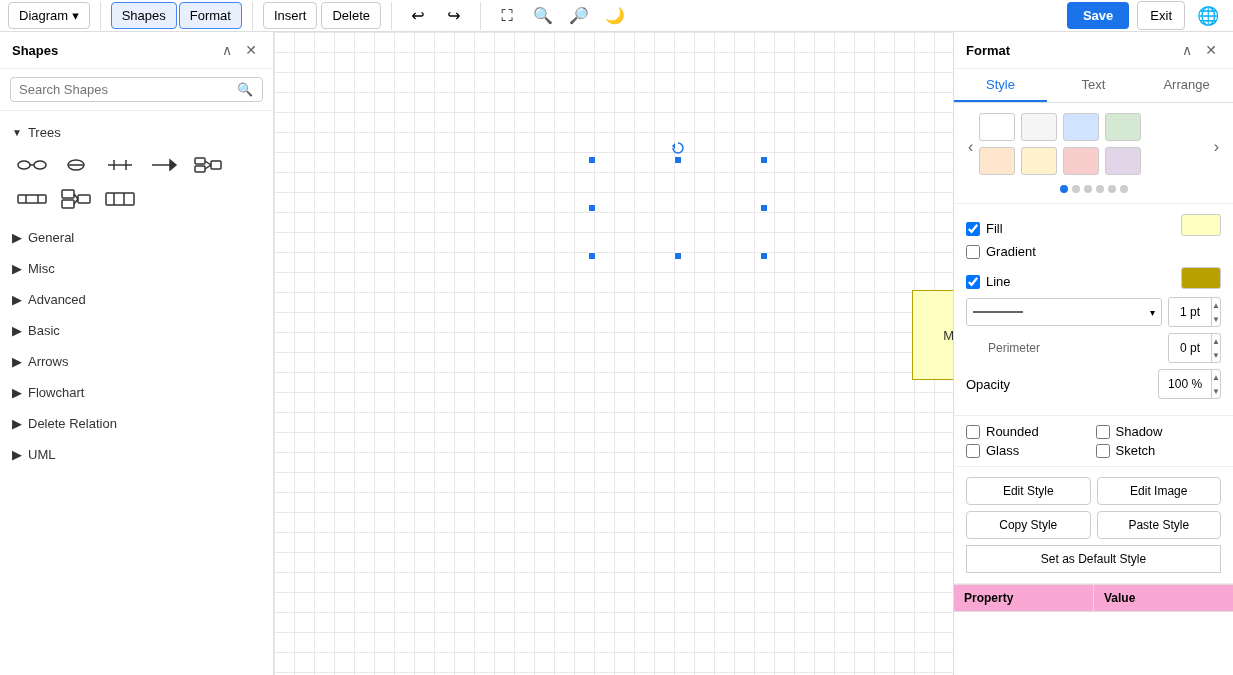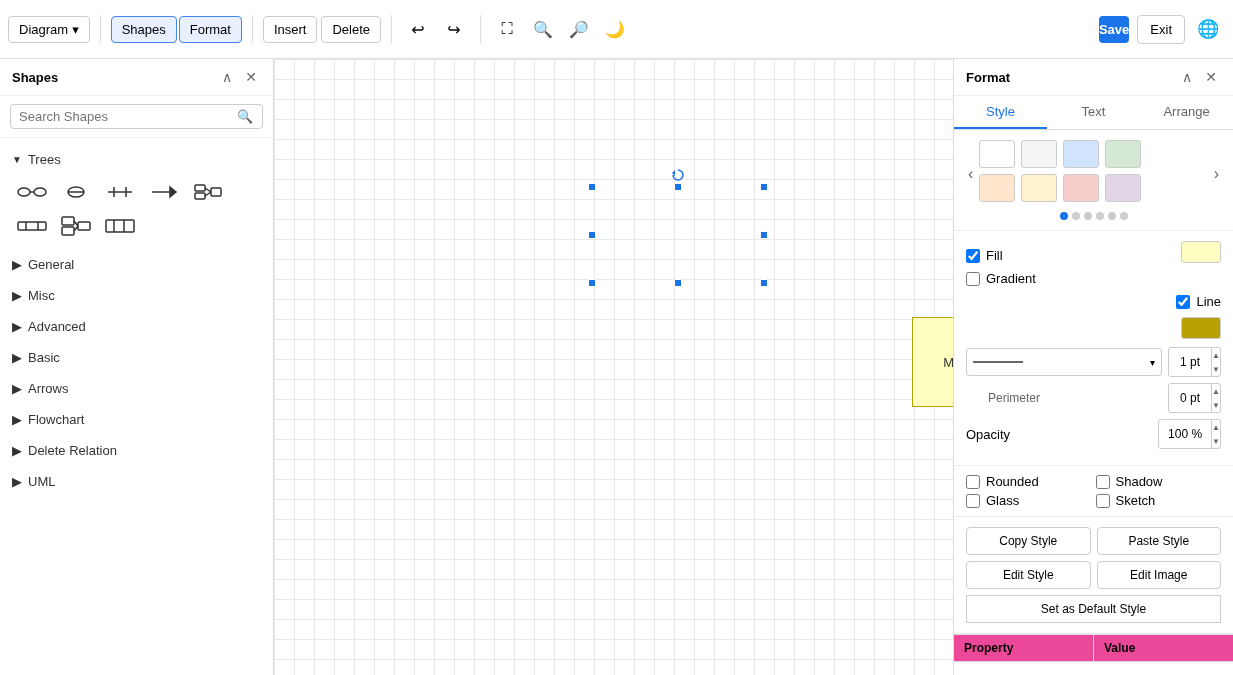--- a/index.html
+++ b/index.html
@@ -1,38 +1,38 @@
 <!DOCTYPE html>
 <html><head>
   <meta charset="utf-8">
   <style>
     * { box-sizing: border-box; margin: 0; padding: 0; }
     body { font-family: Arial, sans-serif; font-size: 13px; background: #f0f0f0; width: 1233px; height: 675px; overflow: hidden; display: flex; flex-direction: column; }
 
     
     .toolbar {
-      display: flex; align-items: center; height: 59px;
+      display: flex; align-items: center; height: 32px;
       background: #fff; border-bottom: 1px solid #ddd;
       padding: 0 8px; gap: 4px; flex-shrink: 0;
     }
     .toolbar-btn {
       padding: 5px 10px; border: 1px solid #ccc; border-radius: 4px;
       background: #fff; cursor: pointer; font-size: 13px;
       display: flex; align-items: center; gap: 4px;
     }
     .toolbar-btn.active { background: #e8f0fe; border-color: #4285f4; }
     .toolbar-group { display: flex; align-items: center; gap: 2px; }
     .toolbar-divider { width: 1px; height: 28px; background: #ddd; margin: 0 6px; }
     .toolbar-icon-btn {
       width: 32px; height: 32px; border: none; background: transparent;
       cursor: pointer; border-radius: 4px; display: flex; align-items: center; justify-content: center;
       font-size: 16px;
     }
     .save-btn {
-      padding: 6px 0; background: #1a73e8; color: #fff;
+      padding: 6px 16px; background: #1a73e8; color: #fff;
       border: none; border-radius: 4px; cursor: pointer; font-size: 13px; font-weight: bold;
       margin-left: auto;
     }
     .exit-btn {
       padding: 6px 12px; background: #fff; border: 1px solid #ccc;
       border-radius: 4px; cursor: pointer; font-size: 13px; margin-left: 4px;
     }
     .globe-btn {
       width: 32px; height: 32px; border: none; background: transparent;
       cursor: pointer; border-radius: 50%; display: flex; align-items: center; justify-content: center;
@@ -231,21 +231,21 @@
     .action-btn-full {
       width: 100%; padding: 6px 8px; border: 1px solid #ccc; border-radius: 0;
       background: #fff; cursor: pointer; font-size: 12px; text-align: center;
     }
 
     
     .property-table {
       border-top: 1px solid #ddd;
     }
     .property-header {
-      display: flex; background: #ec4899; border-bottom: 1px solid #ddd;
+      display: flex; background: #f9a8d4; border-bottom: 1px solid #ddd;
       font-weight: bold; font-size: 12px;
     }
     .prop-col {
       flex: 1; padding: 6px 10px; border-right: 1px solid #ddd;
     }
     .prop-col:last-child { border-right: none; }
 
     
     ::-webkit-scrollbar { width: 6px; }
     ::-webkit-scrollbar-track { background: #f1f1f1; }
@@ -507,21 +507,21 @@
         <div class="color-picker-swatch" style="background:#ffffc0; margin-left:auto;"></div>
       </div>
 
       <div class="style-row">
         <label>
           <input type="checkbox" style="">
           <span>Gradient</span>
         </label>
       </div>
 
-      <div class="style-row" style="margin-top:6px;flex-direction:column;">
+      <div class="style-row" style="margin-top:6px;">
         <label>
           <input type="checkbox" checked="" style="">
           <span>Line</span>
         </label>
         <div class="color-picker-swatch" style="background:#b8a000; margin-left:auto;"></div>
       </div>
 
       <div class="line-style-row">
         <div class="line-selector">
           <svg width="50" height="2" style="margin:auto 0;">
@@ -576,34 +576,34 @@
       </label>
       <label class="checkbox-item">
         <input type="checkbox" style="">
         <span>Sketch</span>
       </label>
     </div>
 
     <div class="action-buttons">
       <div class="action-row">
         <button class="action-btn">
+          <span>Edit Style</span>
+        </button>
+        <button class="action-btn">
+          <span>Edit Image</span>
+        </button>
+      </div>
+      <div class="action-row">
+        <button class="action-btn">
           <span>Copy Style</span>
         </button>
         <button class="action-btn">
           <span>Paste Style</span>
         </button>
       </div>
-      <div class="action-row">
-        <button class="action-btn">
-          <span>Edit Style</span>
-        </button>
-        <button class="action-btn">
-          <span>Edit Image</span>
-        </button>
-      </div>
       <button class="action-btn-full">
         <span>Set as Default Style</span>
       </button>
     </div>
 
     <div class="property-table">
       <div class="property-header">
         <div class="prop-col">
           <span>Property</span>
         </div>

